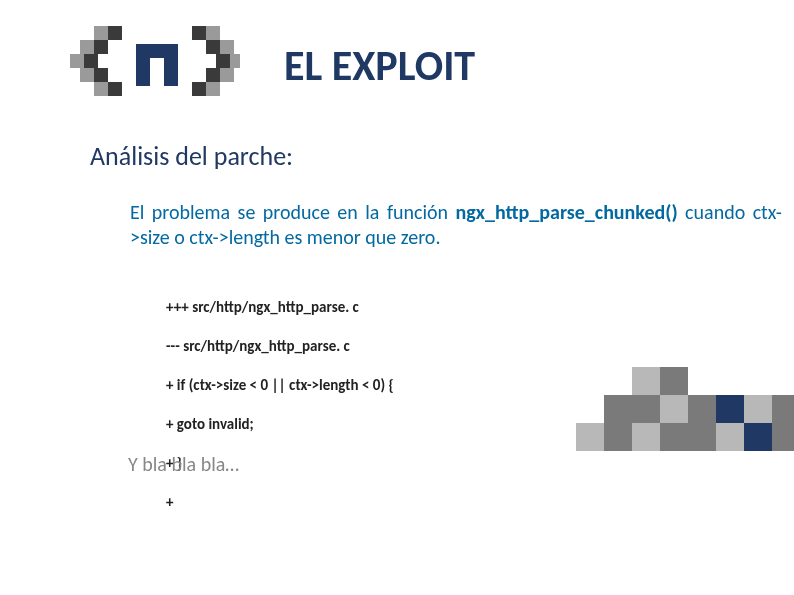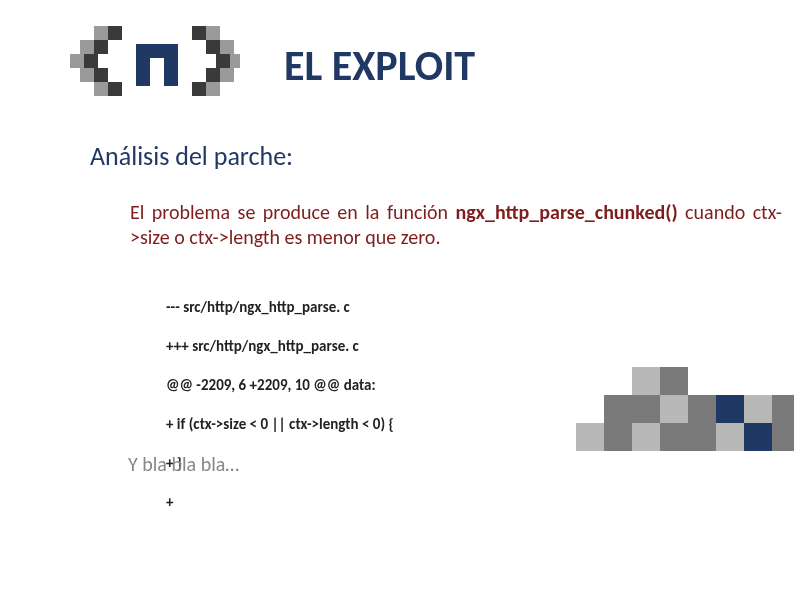--- a/index.html
+++ b/index.html
@@ -1,21 +1,21 @@
 <!DOCTYPE html>
 <html><head>
 <meta charset="utf-8">
 <style>
   * { margin: 0; padding: 0; box-sizing: border-box; }
   html, body { width: 794px; height: 595px; font-family: Calibri, "Segoe UI", Arial, sans-serif; background: #fff; overflow: hidden; position: relative; }
   .slide { width: 794px; height: 457px; position: relative; margin-left: 48px; }
   .logo { position: absolute; top: 26px; left: 22px; }
   .title { position: absolute; top: 40px; left: 236px; font-size: 42px; font-weight: 700; color: #1f3864; }
   .subtitle { position: absolute; top: 140px; left: 42px; font-size: 26px; font-weight: 400; color: #1f3864; }
-  .body-text { position: absolute; top: 200px; left: 82px; right: 60px; font-size: 20px; color: #7f1d1d; line-height: 1.25; text-align: justify; }
+  .body-text { position: absolute; top: 200px; left: 82px; right: 60px; font-size: 20px; color: #0369a1; line-height: 1.25; text-align: justify; }
   .body-text .bold { font-weight: 700; }
   .diff-block { position: absolute; top: 278px; left: 118px; font-size: 15px; font-weight: 700; color: #222; line-height: 1.3; white-space: pre-line; font-family: Calibri, Arial, sans-serif; }
   .closing { position: absolute; top: 452px; left: 80px; font-size: 20px; color: #888; }
   .decor-bottom { position: absolute; bottom: 0; right: 0; }
 </style>
 </head>
 <body>
 
 <div class="slide">
 
@@ -60,24 +60,24 @@
 
   <h1 class="title">EL EXPLOIT</h1>
 
   <h2 class="subtitle">Análisis del parche:</h2>
 
   <p class="body-text">
     <span>El problema se produce en la función </span><span class="bold">ngx_http_parse_chunked()</span><span> cuando ctx-&gt;size o ctx-&gt;length es menor que zero.</span>
   </p>
 
   <div class="diff-block">
+    <div>+++ src/http/ngx_http_parse. c</div>
     <div>--- src/http/ngx_http_parse. c</div>
-    <div>+++ src/http/ngx_http_parse. c</div>
-    <div>@@ -2209, 6 +2209, 10 @@ data:</div>
     <div>+    if (ctx-&gt;size &lt; 0 || ctx-&gt;length &lt; 0) {</div>
+    <div>+      goto invalid;</div>
     <div>+    }</div>
     <div>+</div>
     
   </div>
 
   <p class="closing">Y bla bla bla…</p>
 
   <svg class="decor-bottom" width="320" height="110" viewBox="0 0 320 110">
     <g>
 

